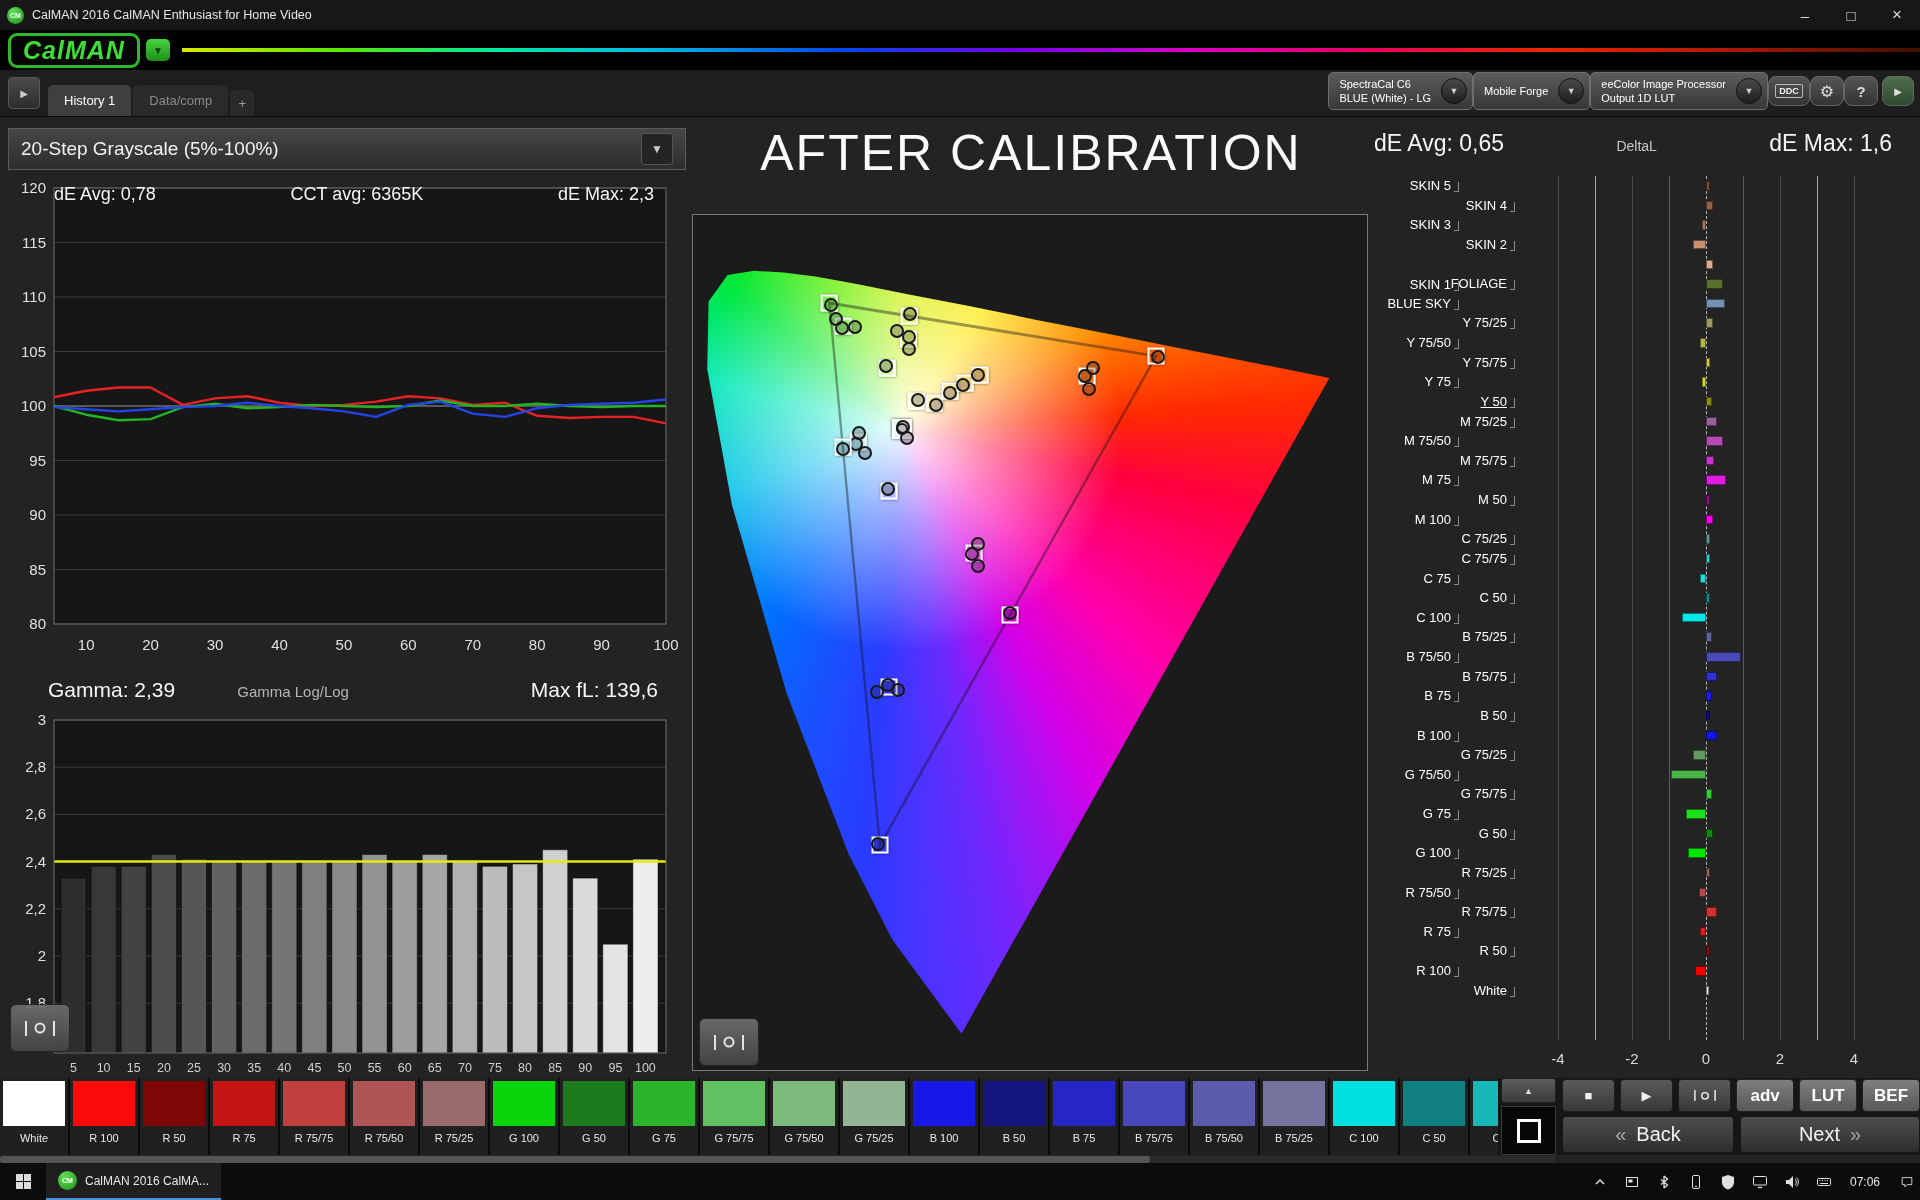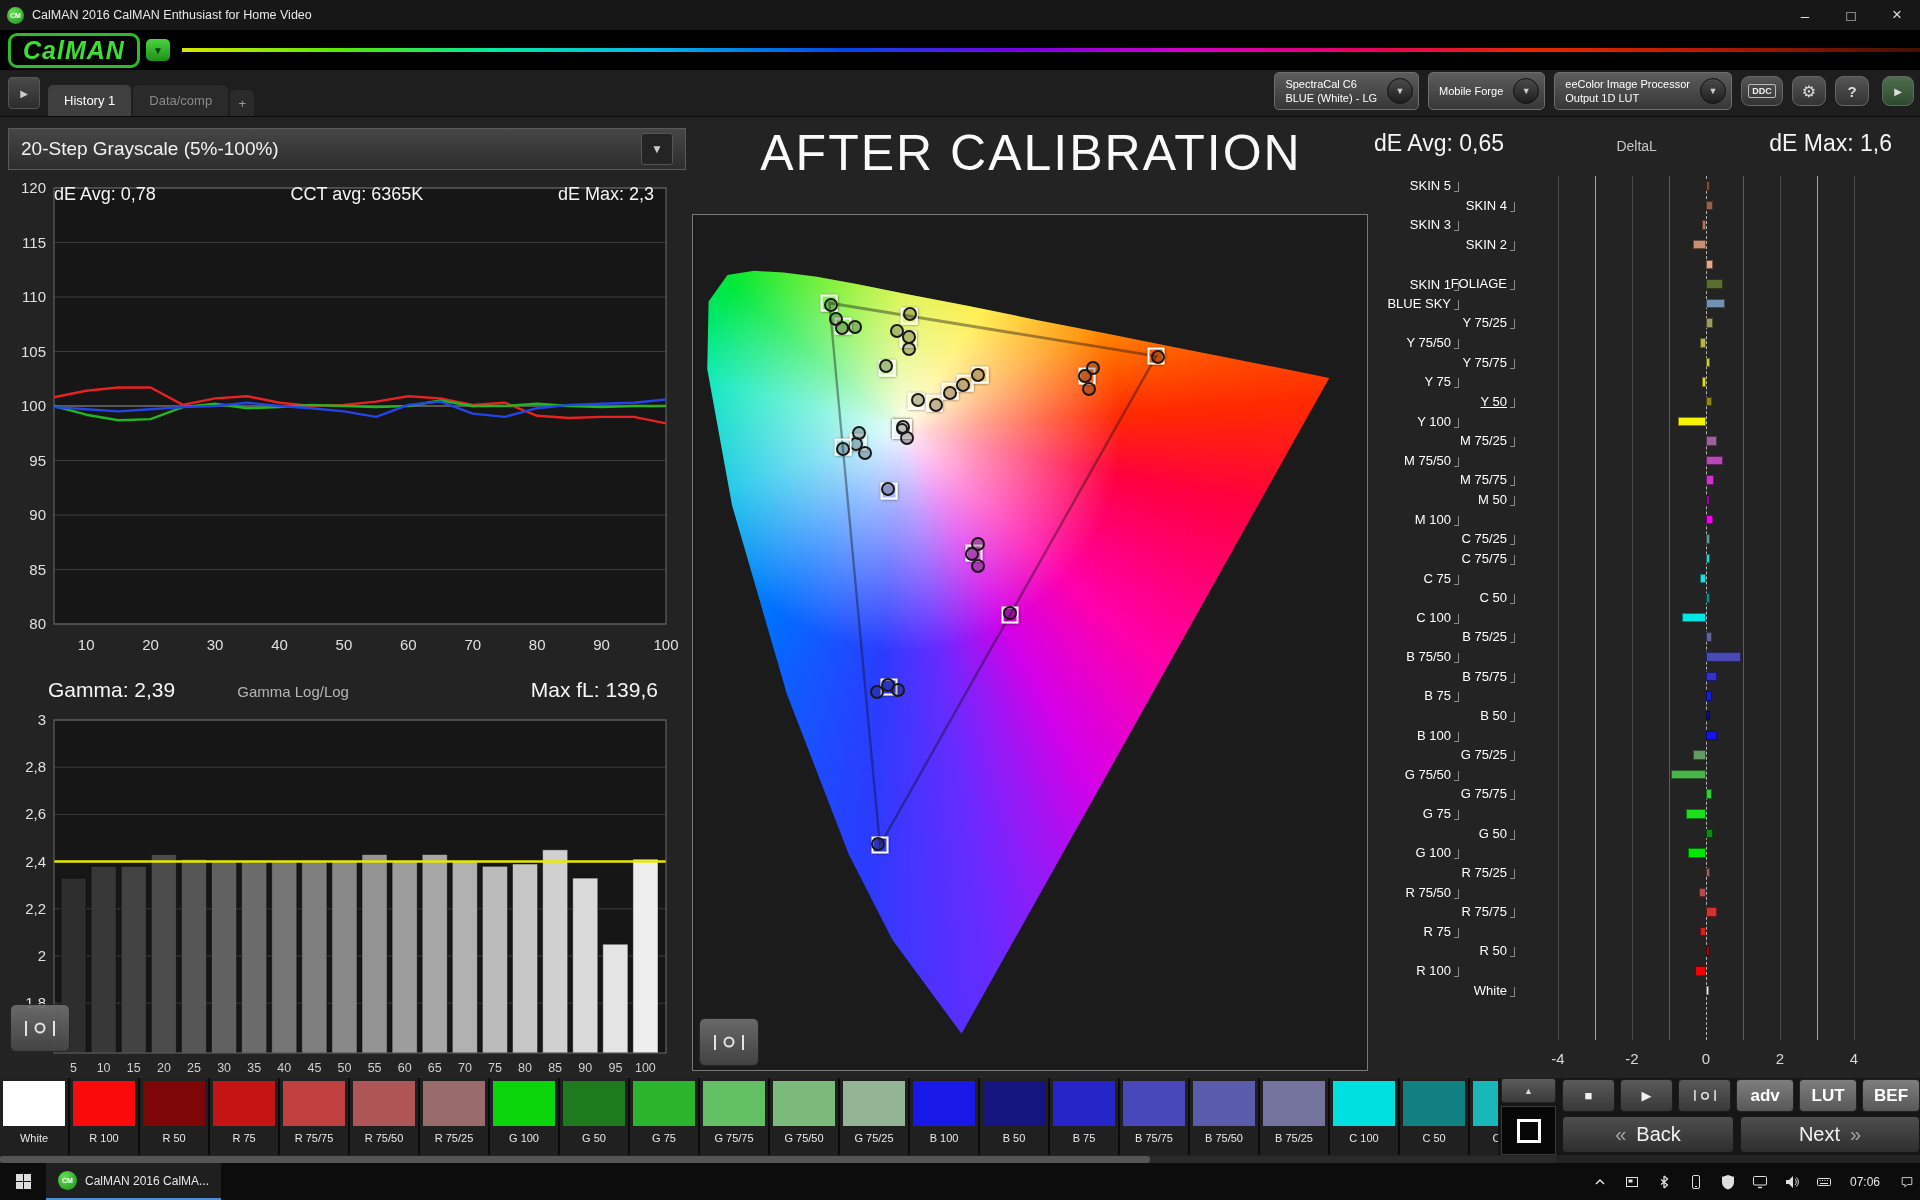--- a/index.html
+++ b/index.html
@@ -26,21 +26,21 @@
 
   
   #tabbar{position:absolute;left:0;top:70px;width:100%;height:46px;background:#1e1e1e;border-bottom:1px solid #0a0a0a;
           display:flex;align-items:flex-end}
   #tab-expander{width:30px;height:30px;margin:0 8px 7px 8px;background:linear-gradient(#4a4a4a,#2c2c2c);border:1px solid #555;
           border-radius:4px;display:flex;align-items:center;justify-content:center;font-size:10px;color:#ccc}
   .tab{height:31px;padding:0 16px;display:flex;align-items:center;font-size:13px;border-radius:5px 5px 0 0;margin-right:2px}
   .tab.active{background:#3f3f3f;color:#fff}
   .tab.inactive{background:#2a2a2a;color:#8a8a8a}
   .tab.add{width:24px;padding:0;justify-content:center;background:#2a2a2a;color:#999;height:26px}
-  #toolbar-right{margin-left:auto;display:flex;align-items:center;gap:9px;padding:0 6px 6px 0}
+  #toolbar-right{margin-left:auto;display:flex;align-items:center;padding:0 6px 6px 0}
   .pill{height:36px;border-radius:5px;background:linear-gradient(#5c5c5c,#373737);border:1px solid #6e6e6e;
         display:flex;align-items:center;padding:0 5px 0 10px}
   .pill-text{font-size:11px;line-height:1.3;color:#fff;white-space:nowrap}
   .pill-text .l1{display:block}
   .pill-btn{width:24px;height:24px;border-radius:50%;background:linear-gradient(#4a4a4a,#1e1e1e);border:1px solid #111;
         margin-left:10px;display:flex;align-items:center;justify-content:center;font-size:9px;color:#ccc}
   .sqbtn{height:28px;border-radius:8px;background:linear-gradient(#555,#333);border:1px solid #666;
         display:flex;align-items:center;justify-content:center;color:#ddd}
   #btn-ddc{width:40px}
   #btn-ddc span{border:1px solid #bbb;border-radius:2px;font-size:9px;font-weight:bold;padding:1px 3px;color:#eee}
@@ -457,34 +457,34 @@
           </div>
           <div class="de-row">
             <span class="de-label" style="right: 432px;">Y 75</span>
             <div class="de-bar" style="left: 327.56px; width: 4.44px; background: rgb(224, 224, 28);"></div>
           </div>
           <div class="de-row">
             <span class="de-label" style="right: 376px; text-decoration: underline;">Y 50</span>
             <div class="de-bar" style="left: 332px; width: 5.55px; background: rgb(138, 138, 14);"></div>
           </div>
           <div class="de-row">
-            <span class="de-label" style="right: 432px;">Y 100</span>
-            <div class="de-bar" style="left: 304.25px; width: 27.75px; background: rgb(245, 245, 0);"></div>
-          </div>
-          <div class="de-row">
             <span class="de-label" style="right: 376px;">M 75/25</span>
             <div class="de-bar" style="left: 332px; width: 11.1px; background: rgb(154, 98, 154);"></div>
           </div>
           <div class="de-row">
             <span class="de-label" style="right: 432px;">M 75/50</span>
             <div class="de-bar" style="left: 332px; width: 16.65px; background: rgb(181, 74, 181);"></div>
           </div>
           <div class="de-row">
             <span class="de-label" style="right: 376px;">M 75/75</span>
             <div class="de-bar" style="left: 332px; width: 8.14px; background: rgb(208, 50, 208);"></div>
+          </div>
+          <div class="de-row">
+            <span class="de-label" style="right: 432px;">M 75</span>
+            <div class="de-bar" style="left: 332px; width: 20.35px; background: rgb(224, 28, 224);"></div>
           </div>
           <div class="de-row">
             <span class="de-label" style="right: 376px;">M 50</span>
             <div class="de-bar" style="left: 332px; width: 3.7px; background: rgb(138, 14, 138);"></div>
           </div>
           <div class="de-row">
             <span class="de-label" style="right: 432px;">M 100</span>
             <div class="de-bar" style="left: 332px; width: 7.4px; background: rgb(245, 0, 245);"></div>
           </div>
           <div class="de-row">

